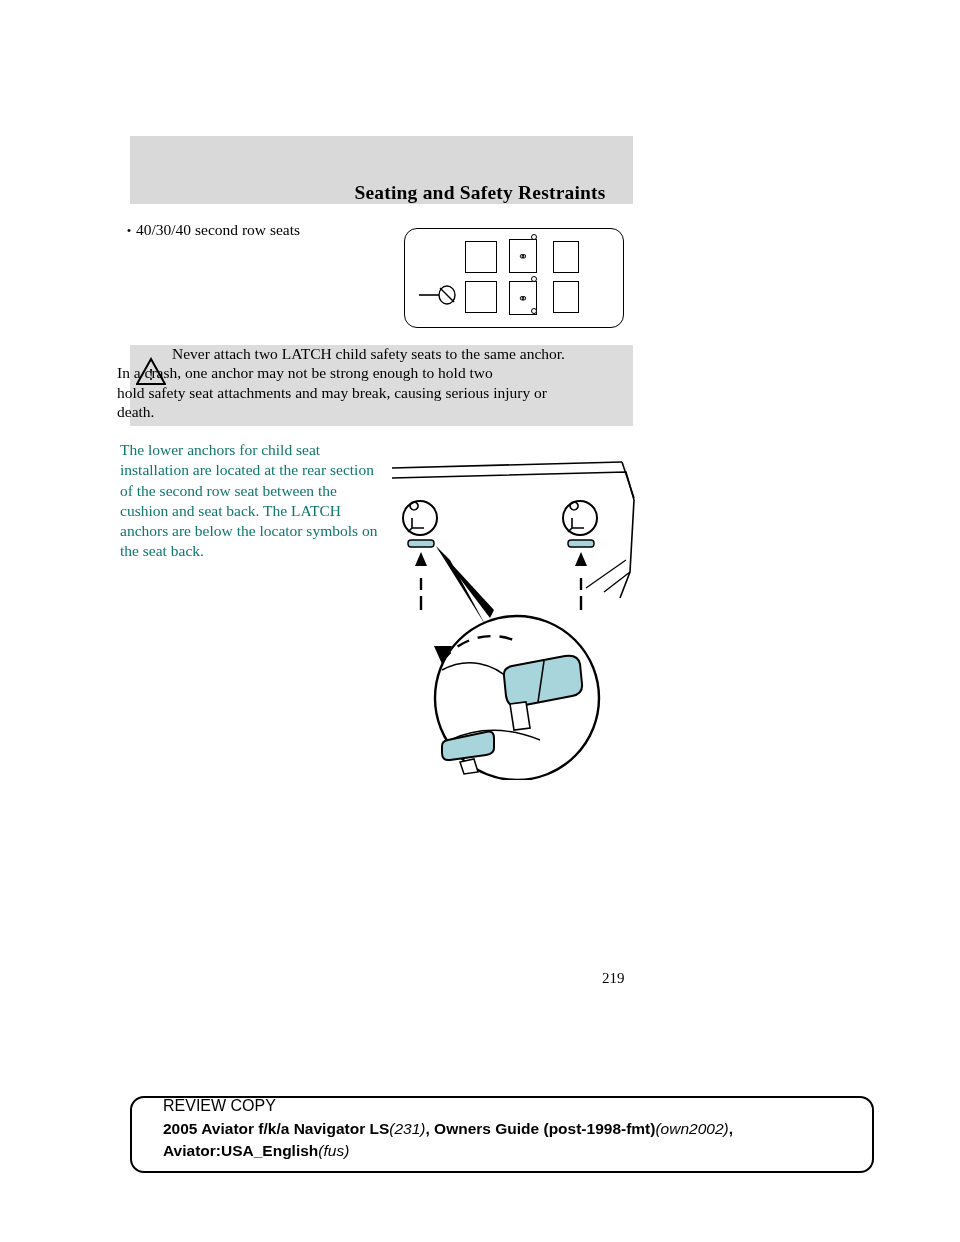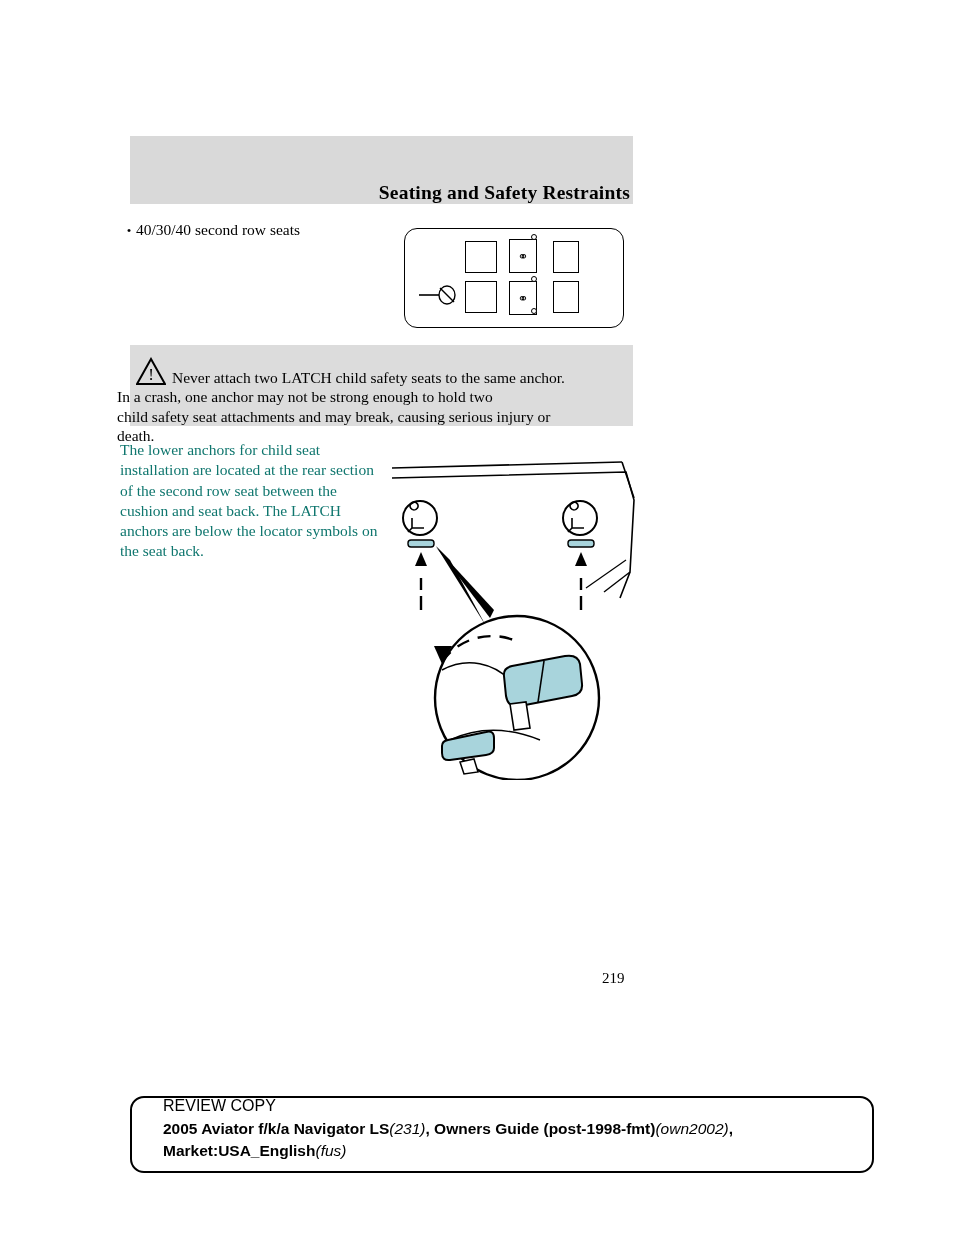--- a/index.html
+++ b/index.html
@@ -35,21 +35,21 @@
   .header-title {
     position: absolute;
     left: 330px;
     top: 182px;
     width: 300px;
     font-family: "Liberation Serif", serif;
     font-weight: bold;
     font-size: 19.5px;
     color: #000;
     letter-spacing: 0.2px;
-    text-align: right;
+    text-align: center;
   }
 
   
   .bullet-row {
     position: absolute;
     left: 122px;
     top: 221px;
     width: 330px;
     font-size: 15.5px;
     color: #000;
@@ -112,21 +112,21 @@
   .warn-icon {
     position: absolute;
     left: 136px;
     top: 357px;
     width: 30px;
     height: 30px;
   }
   .warn-text {
     position: absolute;
     left: 172px;
-    top: 368px;
+    top: 344px;
     width: 450px;
     font-size: 15.5px;
     line-height: 19.4px;
     color: #000;
   }
   .warn-text .l2 { margin-left: -55px; }
   .warn-text .l3, .warn-text .l4 { margin-left: -55px; }
 
   
   .body-para {
@@ -257,21 +257,21 @@
   </div>
 
   <div class="warn-band"></div>
   <svg class="warn-icon" viewBox="0 0 30 30">
     <path d="M15 2 L29 27 L1 27 Z" fill="none" stroke="#000" stroke-width="2"></path>
     <text x="15" y="23" text-anchor="middle" font-size="17" font-family="Liberation Serif, serif" fill="#000">!</text>
   </svg>
   <div class="warn-text">
     <div>Never attach two LATCH child safety seats to the same anchor.</div>
     <div class="l2">In a crash, one anchor may not be strong enough to hold two</div>
-    <div class="l3">child safety seat attachments and may break, causing serious injury or</div>
+    <div class="l3">hold safety seat attachments and may break, causing serious injury or</div>
     <div class="l4">death.</div>
   </div>
 
   <div class="body-para">The lower anchors for child seat installation are located at the rear section of the second row seat between the cushion and seat back. The LATCH anchors are below the locator symbols on the seat back.</div>
 
   <svg class="illus" viewBox="0 0 250 340">
 
     <path d="M2 28 L232 22" fill="none" stroke="#000" stroke-width="1.6"></path>
     <path d="M2 38 L236 32 L244 60 L240 132 L230 158" fill="none" stroke="#000" stroke-width="1.6"></path>
     <path d="M232 22 L244 58" fill="none" stroke="#000" stroke-width="1.6"></path>
@@ -327,17 +327,17 @@
   </svg>
 
   <div class="page-number">219</div>
 
   <div class="footer-box"></div>
   <div class="footer-line1">REVIEW COPY</div>
   <div class="footer-line2">
     <span class="f-reg">2005 Aviator f/k/a Navigator LS</span><span class="f-italic">(231)</span><span class="f-reg">,</span>&nbsp;<span class="f-reg">Owners Guide (post-1998-fmt)</span><span class="f-italic">(own2002)</span><span class="f-reg">,</span>
   </div>
   <div class="footer-line3">
-    <span class="f-reg">Market:</span><span class="f-market-val">USA_English</span><span class="f-italic">(fus)</span>
+    <span class="f-reg">Aviator:</span><span class="f-market-val">USA_English</span><span class="f-italic">(fus)</span>
   </div>
 
 
 </div>
 
 </body></html>

